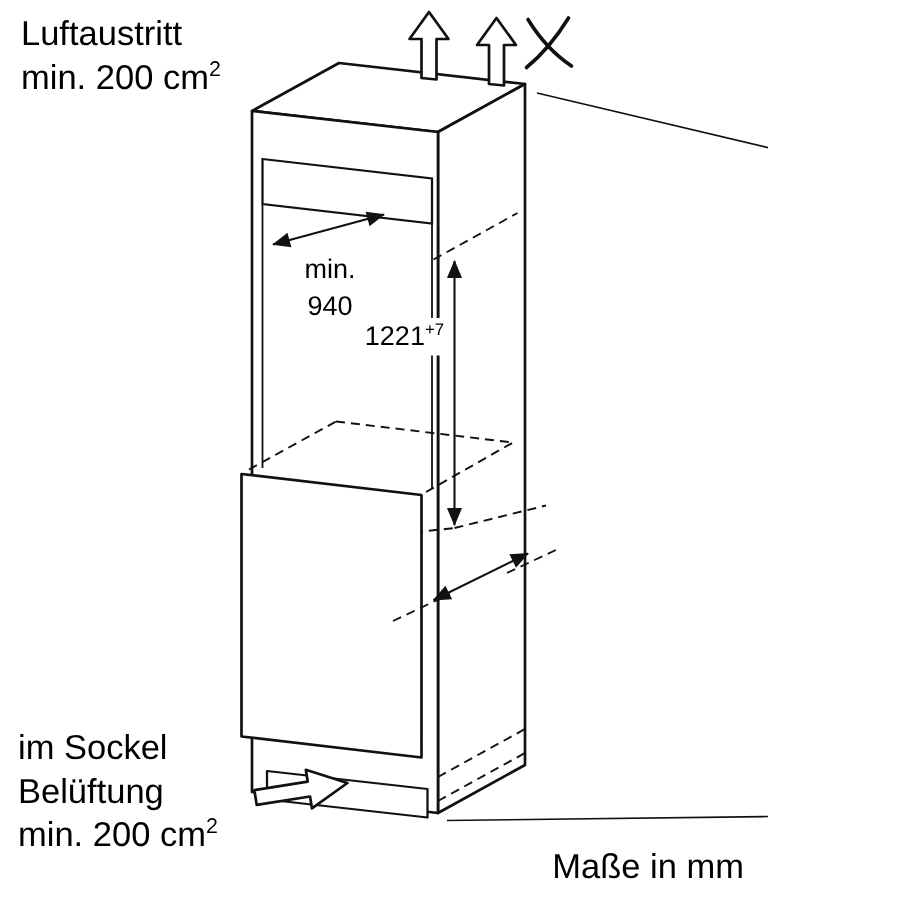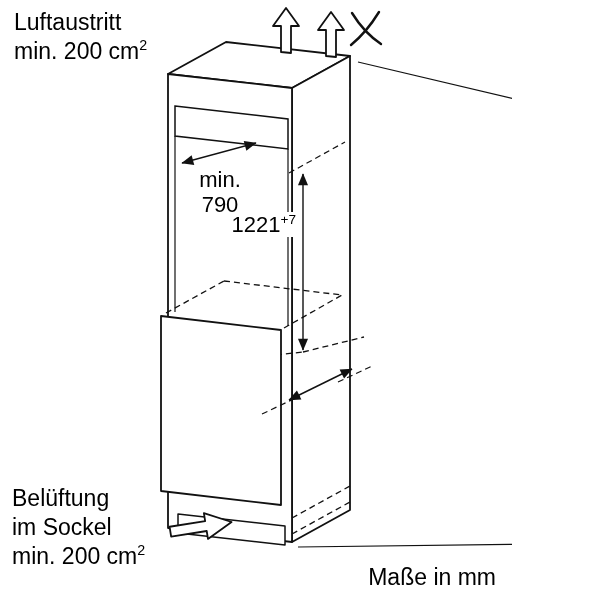--- a/index.html
+++ b/index.html
@@ -4,21 +4,21 @@
 <style>
   html,body{margin:0;padding:0;background:#fff;}
   .stage{
     position:relative;width:512px;height:600px;background:#ffffff;
     font-family:"Liberation Sans",sans-serif;color:#000;overflow:hidden;
   }
   .stage svg{position:absolute;left:0;top:0;}
   .label{position:absolute;background:#fff;}
   .label div{white-space:nowrap;}
   .lbl-corner{font-size:23px;line-height:29px;}
-  .lbl-dim{font-size:22px;line-height:25px;text-align:center;}
+  .lbl-dim{font-size:18px;line-height:25px;text-align:center;}
   sup{font-size:62%;line-height:0;}
   .t-right{text-align:right;}
 </style>
 </head>
 <body>
 
 <div class="stage">
 
   <svg width="600" height="600" viewBox="0 0 600 600">
     <defs>
@@ -95,34 +95,34 @@
     </g>
   </svg>
 
   <div class="label lbl-corner" style="left:14px;top:8px;">
     <div>Luftaustritt</div>
     <div><span>min. 200 cm</span><sup>2</sup></div>
   </div>
 
   <div class="label lbl-dim" style="left:183px;top:167px;width:74px;">
     <div>min.</div>
-    <div>790</div>
+    <div>940</div>
   </div>
 
   <div class="label lbl-dim t-right" style="left:216px;top:212px;width:80px;text-align:right;">
     <div><span>1221</span><sup>+7</sup></div>
   </div>
 
 
   <div class="label lbl-dim" style="left:320px;top:375px;width:190px;line-height:26px;">
   </div>
 
   <div class="label lbl-corner" style="left:12px;top:484px;">
+    <div>im Sockel</div>
     <div>Belüftung</div>
-    <div>im Sockel</div>
     <div><span>min. 200 cm</span><sup>2</sup></div>
   </div>
 
   <div class="label lbl-corner" style="right:16px;top:563px;background:transparent;text-align:right;">
     <div>Maße in mm</div>
   </div>
 
 </div>
 
 </body></html>

